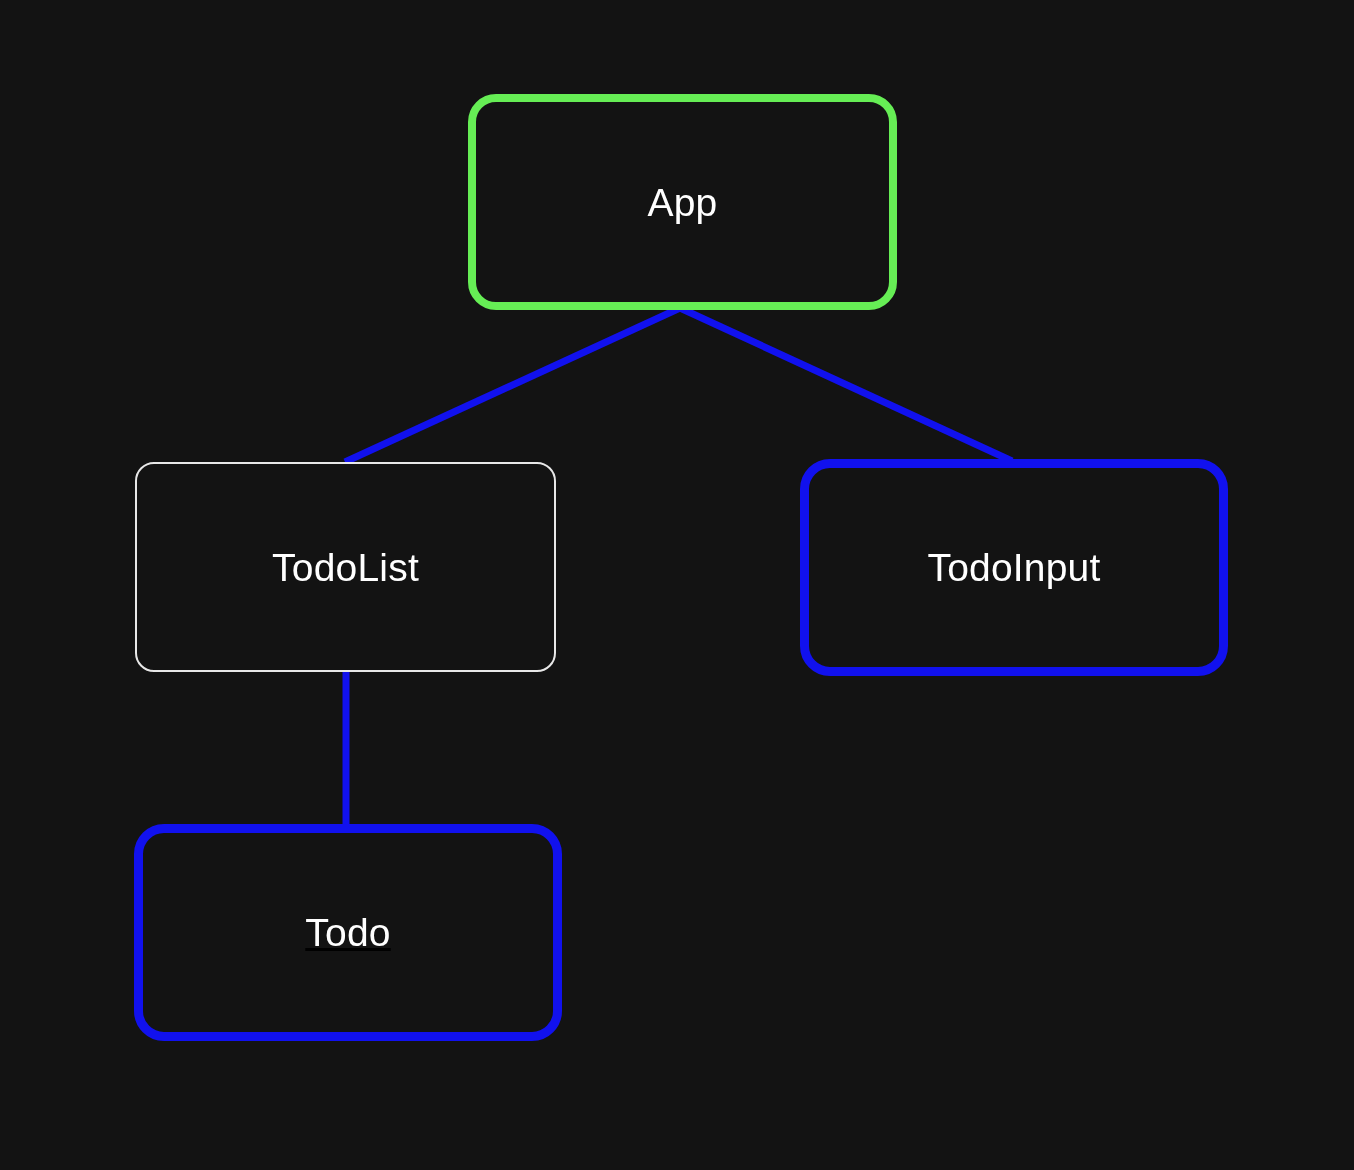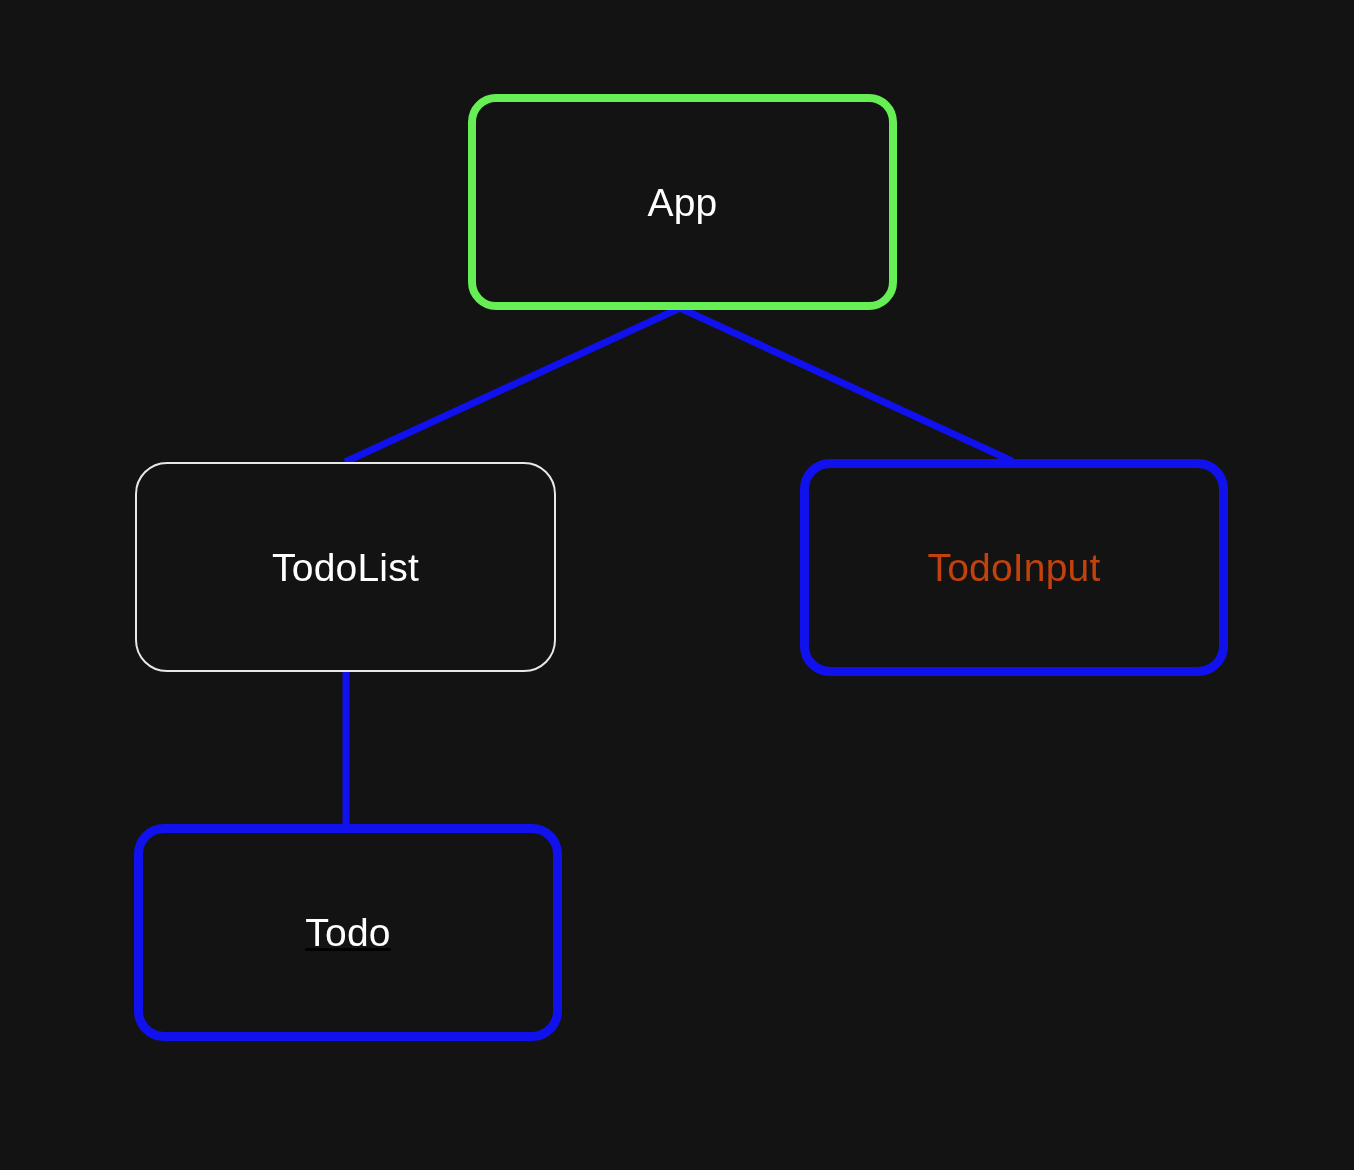--- a/index.html
+++ b/index.html
@@ -54,21 +54,21 @@
     border: 8px solid #66ee55;
     border-radius: 28px;
   }
   
   #node-todolist {
     left: 135px;
     top: 462px;
     width: 421px;
     height: 210px;
     border: 2px solid #e8e8e8;
-    border-radius: 32px;
+    border-radius: 19px;
   }
   
   #node-todoinput {
     left: 800px;
     top: 459px;
     width: 428px;
     height: 217px;
     border: 9px solid #1111ee;
     border-radius: 30px;
   }
@@ -95,20 +95,20 @@
 
   <div class="node" id="node-app" style="left: 468px; top: 94px; width: 429px; height: 216px; border-color: rgb(102, 238, 85); border-width: 8px; background: rgb(19, 19, 19);">
     <span class="node-label" style="color: rgb(255, 255, 255);">App</span>
   </div>
 
   <div class="node" id="node-todolist" style="left: 135px; top: 462px; width: 421px; height: 210px; border-color: rgb(232, 232, 232); border-width: 2px; background: rgb(19, 19, 19);">
     <span class="node-label" style="color: rgb(255, 255, 255);">TodoList</span>
   </div>
 
   <div class="node" id="node-todoinput" style="left: 800px; top: 459px; width: 428px; height: 217px; border-color: rgb(17, 17, 238); border-width: 9px; background: rgb(19, 19, 19);">
-    <span class="node-label" style="color: #c2410c;">TodoInput</span>
+    <span class="node-label" style="color: #ffffff;">TodoInput</span>
   </div>
 
   <div class="node" id="node-todo" style="left: 134px; top: 824px; width: 428px; height: 217px; border-color: rgb(17, 17, 238); border-width: 9px; background: rgb(19, 19, 19); text-decoration: underline;">
     <span class="node-label" style="color: rgb(255, 255, 255);">Todo</span>
   </div>
 
 </div>
 
 </body></html>

